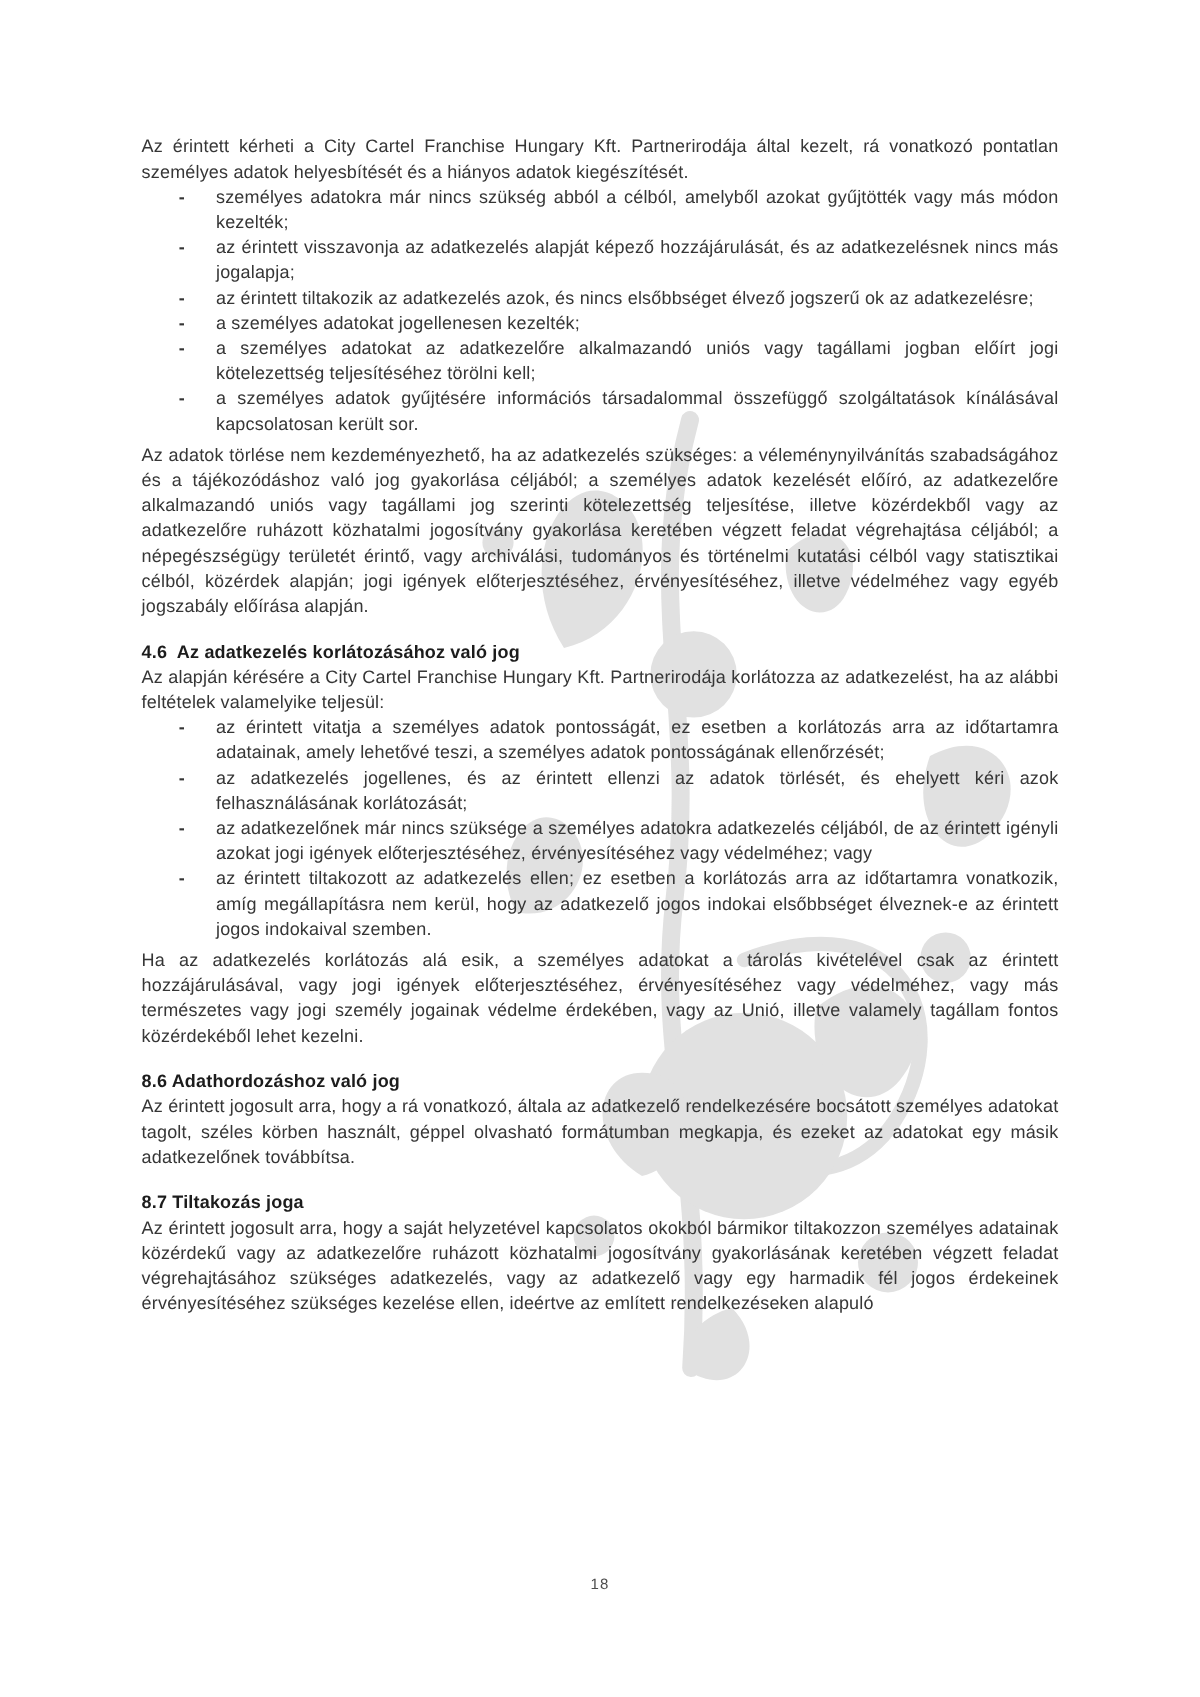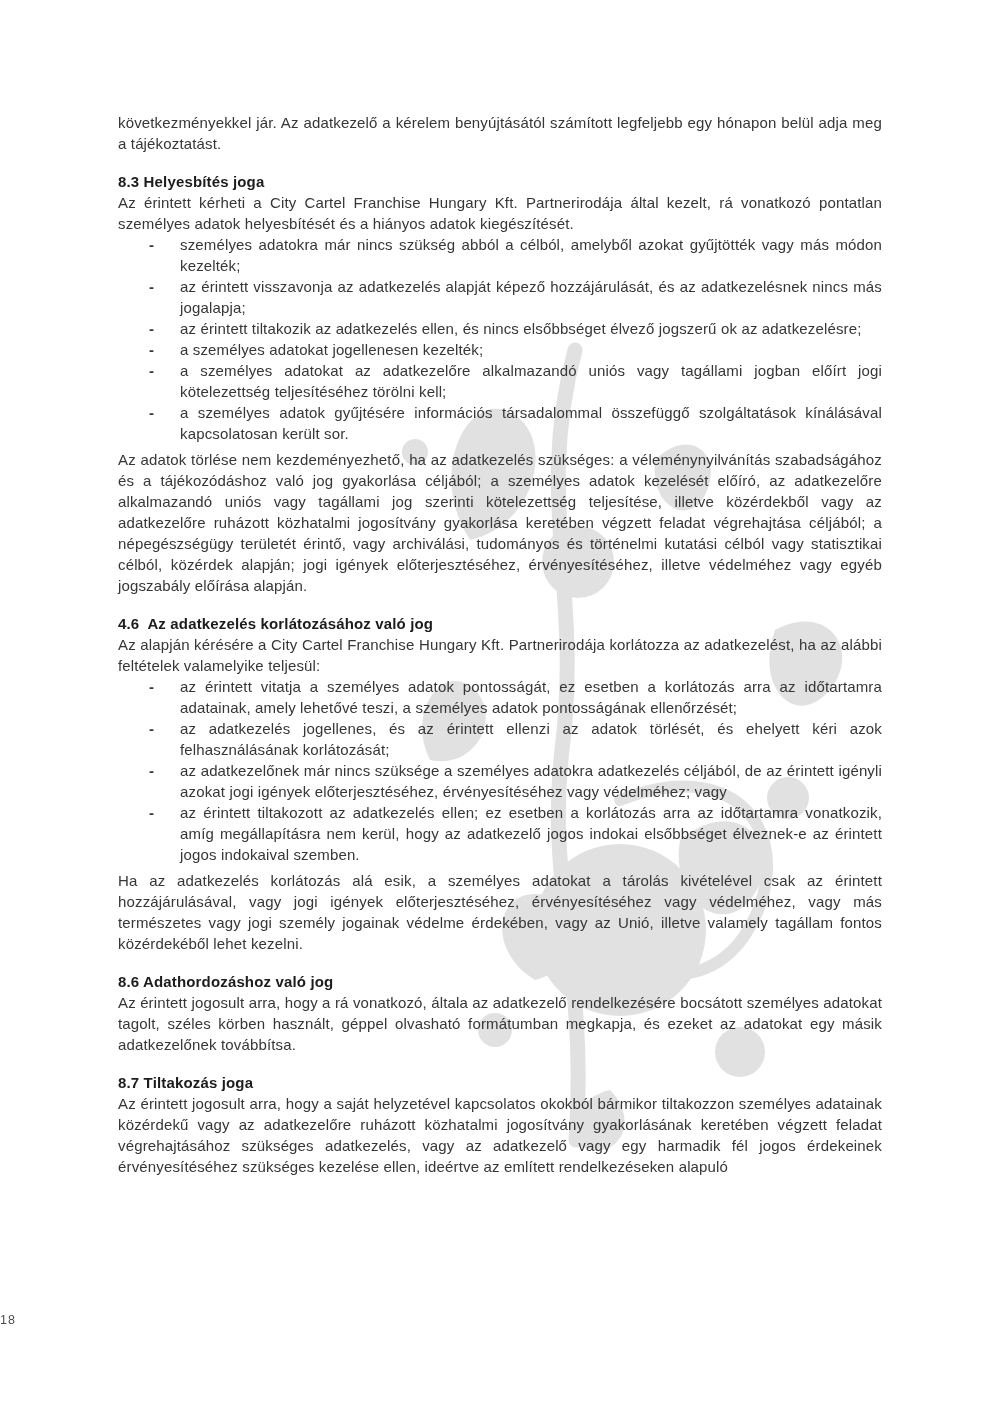--- a/index.html
+++ b/index.html
@@ -50,21 +50,21 @@
     position: absolute;
     left: 31px;
     top: 0;
     font-weight: bold;
   }
   .footer {
     position: absolute;
     left: 0;
     right: 0;
     top: 1310px;
-    text-align: left;
+    text-align: center;
     font-size: 12.5px;
     color: #4d4d4d;
     letter-spacing: 1px;
     z-index: 1;
   }
   .watermark {
     position: absolute;
     left: 320px;
     top: 330px;
     width: 580px;
@@ -103,29 +103,27 @@
       <circle cx="175" cy="700" r="17"></circle>
       <circle cx="420" cy="722" r="25"></circle>
       <circle cx="95" cy="122" r="13"></circle>
 
       <path d="M290 760 C 320 790, 300 830, 265 818 C 235 808, 255 768, 290 760 Z"></path>
     </g>
   </svg>
 
   <div class="content">
 
-    <p class="para">következményekkel jár. Az adatkezelő a kérelem benyújtásától számított legfeljebb egy hónapon belül adja meg a tájékoztatást.</p>
 
-    <h2 class="heading">8.3 Helyesbítés joga</h2>
     <p class="para">Az érintett kérheti a City Cartel Franchise Hungary Kft. Partnerirodája által kezelt, rá vonatkozó pontatlan személyes adatok helyesbítését és a hiányos adatok kiegészítését.</p>
 
     <ul class="bullets">
       <li><span class="marker">-</span><span>személyes adatokra  már nincs szükség abból  a célból, amelyből  azokat gyűjtötték  vagy más módon kezelték;</span></li>
       <li><span class="marker">-</span><span>az érintett visszavonja az adatkezelés alapját képező hozzájárulását, és az adatkezelésnek nincs más jogalapja;</span></li>
-      <li><span class="marker">-</span><span>az érintett tiltakozik az adatkezelés ellen, és nincs elsőbbséget élvező jogszerű ok az adatkezelésre;</span></li>
+      <li><span class="marker">-</span><span>az érintett tiltakozik az adatkezelés azok, és nincs elsőbbséget élvező jogszerű ok az adatkezelésre;</span></li>
       <li><span class="marker">-</span><span>a személyes adatokat jogellenesen kezelték;</span></li>
       <li><span class="marker">-</span><span>a személyes adatokat az adatkezelőre alkalmazandó uniós vagy tagállami jogban előírt jogi kötelezettség teljesítéséhez törölni kell;</span></li>
       <li><span class="marker">-</span><span>a személyes adatok gyűjtésére információs társadalommal összefüggő szolgáltatások kínálásával kapcsolatosan került sor.</span></li>
     </ul>
     <p class="para gap-top">Az adatok törlése nem kezdeményezhető, ha az adatkezelés szükséges: a véleménynyilvánítás szabadságához és a tájékozódáshoz való jog gyakorlása céljából; a személyes adatok kezelését előíró, az adatkezelőre alkalmazandó uniós vagy tagállami jog szerinti kötelezettség teljesítése, illetve közérdekből vagy az adatkezelőre ruházott közhatalmi jogosítvány gyakorlása keretében végzett feladat végrehajtása céljából; a népegészségügy területét érintő, vagy archiválási, tudományos és történelmi kutatási célból vagy statisztikai célból, közérdek alapján;  jogi igények előterjesztéséhez, érvényesítéséhez, illetve védelméhez vagy egyéb jogszabály előírása alapján.</p>
 
     <h2 class="heading">4.6  Az adatkezelés korlátozásához való jog</h2>
     <p class="para">Az alapján kérésére a City Cartel Franchise Hungary Kft. Partnerirodája korlátozza az adatkezelést, ha az alábbi feltételek valamelyike teljesül:</p>
     <ul class="bullets">
       <li><span class="marker">-</span><span>az érintett vitatja a személyes adatok pontosságát, ez esetben a korlátozás arra az időtartamra adatainak, amely lehetővé teszi, a személyes adatok pontosságának ellenőrzését;</span></li>

